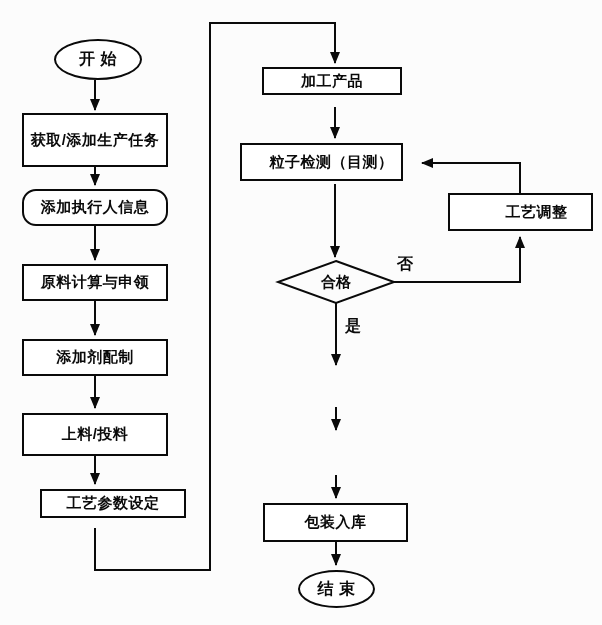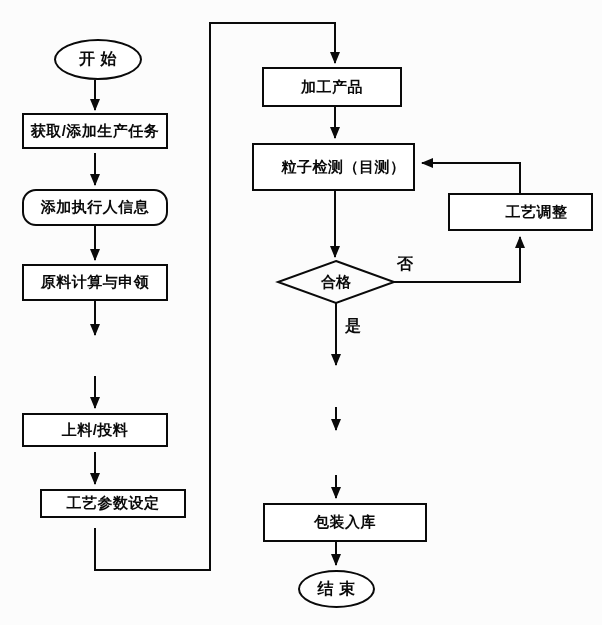--- a/index.html
+++ b/index.html
@@ -79,42 +79,43 @@
       <path d="M336,303 V365" marker-end="url(#arrow)"></path>
       <path d="M336,407 V430" marker-end="url(#arrow)"></path>
       <path d="M336,475 V498" marker-end="url(#arrow)"></path>
       <path d="M336,542 V565" marker-end="url(#arrow)"></path>
       <polygon points="336,261 394,282 336,303 278,282" fill="#fcfcfc"></polygon>
     </g>
   </svg>
 
   <div class="node oval" style="left:54px;  top:39px;  width:88px;  height:41px;">开 始</div>
 
-  <div class="node" style="left:22px; top:113px; width:146px; height:36px;">获取/添加生产任务</div>
+  <div class="node" style="left:22px; top:113px; width:146px; height:54px;">获取/添加生产任务</div>
 
   <div class="node" style="left:22px; top:189px; width:146px; height:37px;border-radius:14px;">添加执行人信息</div>
 
   <div class="node" style="left:22px; top:264px; width:146px; height:37px;">原料计算与申领</div>
 
+  <div class="node" style="left:22px; top:339px; width:146px; height:37px;">添加剂配制</div>
 
-  <div class="node" style="left:22px; top:413px; width:146px; height:34px;">上料/投料</div>
+  <div class="node" style="left:22px; top:413px; width:146px; height:43px;">上料/投料</div>
 
   <div class="node" style="left:40px; top:489px; width:146px; height:29px;">工艺参数设定</div>
 
-  <div class="node" style="left:262px; top:67px; width:140px; height:40px;">加工产品</div>
+  <div class="node" style="left:262px; top:67px; width:140px; height:28px;">加工产品</div>
 
-  <div class="node" style="left:252px; top:143px; width:163px; height:48px;padding-left:20px;">粒子检测（目测）</div>
+  <div class="node" style="left:240px; top:143px; width:163px; height:38px;padding-left:20px;">粒子检测（目测）</div>
 
   <div class="diamond-label" style="left:278px; top:261px; width:116px; height:42px;">合格</div>
 
   <div class="node" style="left:448px; top:193px; width:145px; height:38px;padding-left:32px;">工艺调整</div>
 
 
 
-  <div class="node" style="left:263px; top:503px; width:164px; height:39px;">包装入库</div>
+  <div class="node" style="left:263px; top:503px; width:145px; height:39px;">包装入库</div>
 
   <div class="node oval" style="left:298px; top:570px; width:77px; height:38px;">结 束</div>
 
   <div class="edge-label" style="left:397px; top:254px;">否</div>
 
   <div class="edge-label" style="left:345px; top:316px;">是</div>
 
 </div>
 
 </body></html>

